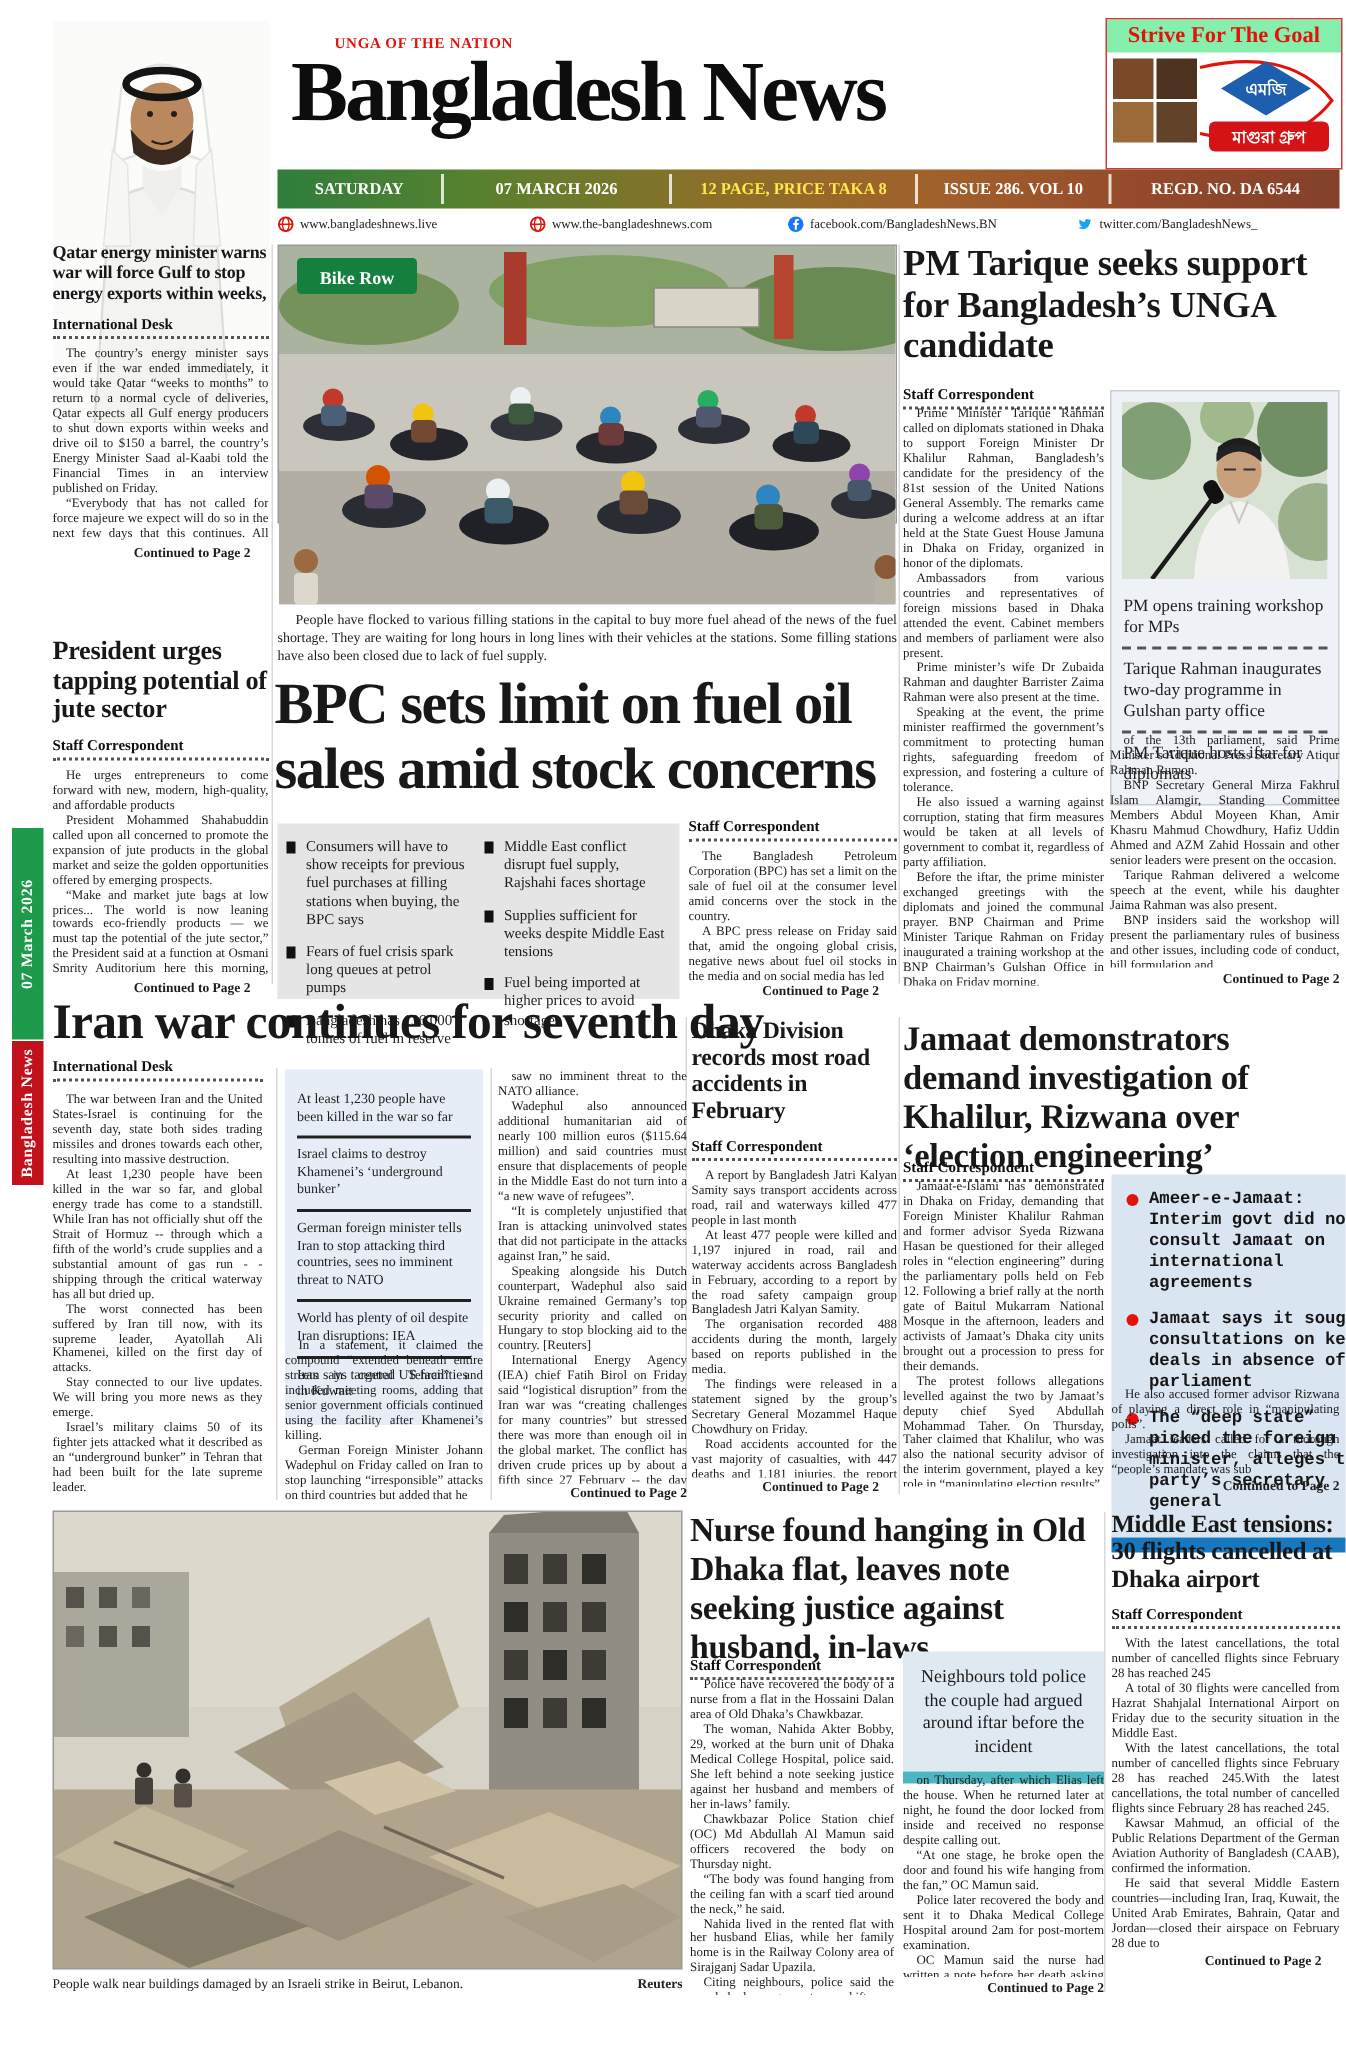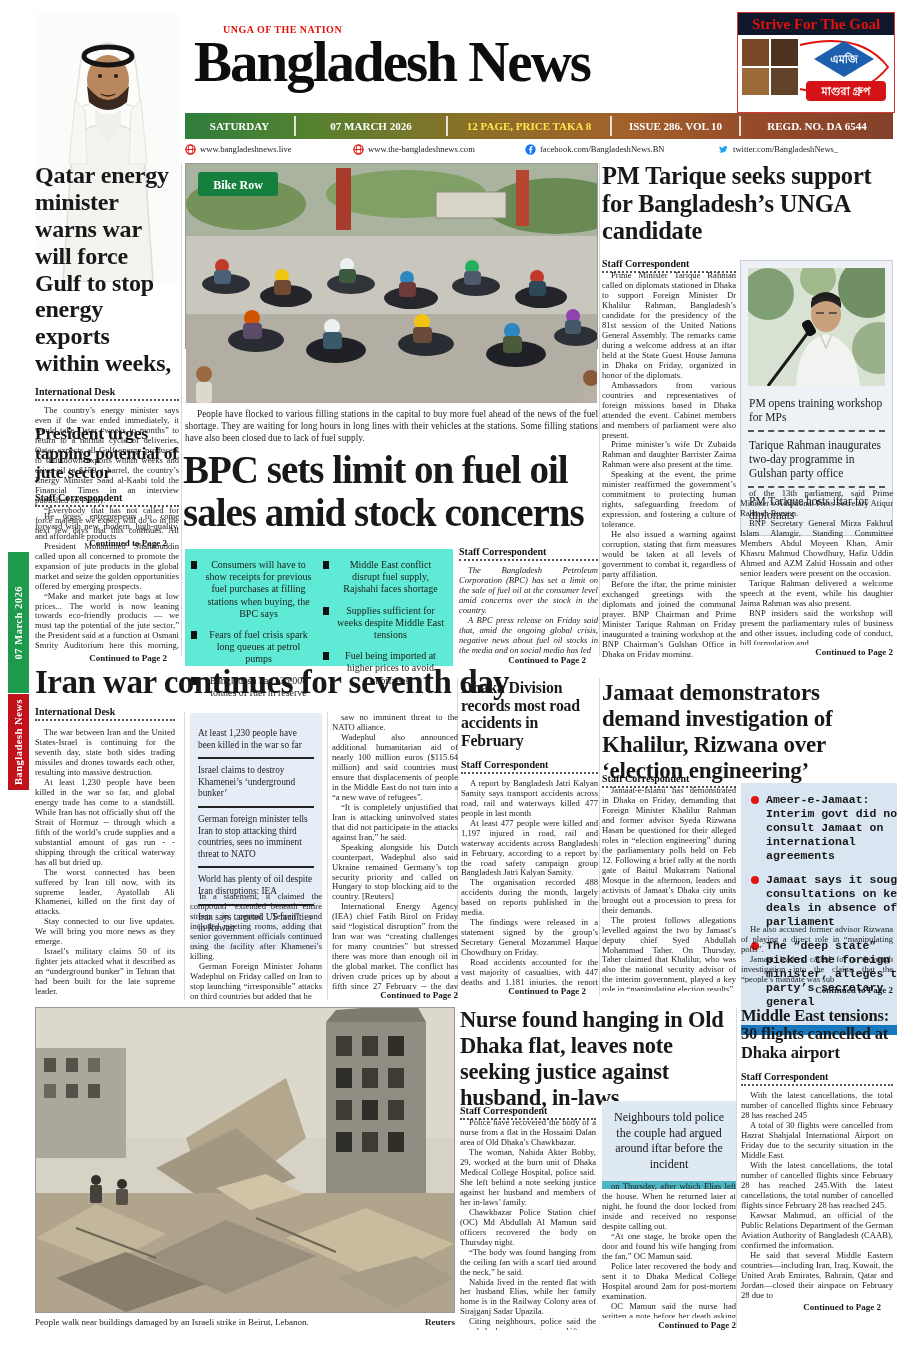--- a/index.html
+++ b/index.html
@@ -19,26 +19,26 @@
   
   .tagline{color:#e3120b;font-weight:bold;font-size:10px;letter-spacing:.5px;}
   .np-title{font-weight:bold;font-size:57px;letter-spacing:-2px;white-space:nowrap;line-height:1;color:#0d0d0d;}
   .infobar{display:flex;align-items:stretch;height:26px;color:#fff;font-weight:bold;font-size:11px;
     background:linear-gradient(90deg,#2e7e3c 0%,#56812f 18%,#8a7028 40%,#a2612b 62%,#94492a 82%,#83412a 100%);}
   .infobar .seg{display:flex;align-items:center;justify-content:center;padding:0 4px;}
   .infobar .sep{width:2px;background:rgba(255,255,255,.8);margin:3px 0;}
   .linksrow{display:flex;align-items:center;height:18px;font-size:8.6px;color:#222;}
   .linkitem{display:flex;align-items:center;gap:4px;}
   .adbox{border:1.5px solid #cf3a35;display:flex;flex-direction:column;overflow:hidden;background:#fff;}
-  .adslogan{background:#0f172a;color:#e3120b;font-weight:bold;font-size:15px;text-align:center;padding:3px 0 2px 0;}
+  .adslogan{background:#86efac;color:#e3120b;font-weight:bold;font-size:15px;text-align:center;padding:3px 0 2px 0;}
   
   .strip{color:#fff;font-weight:bold;font-size:10.5px;display:flex;align-items:center;justify-content:center;}
   .strip span{writing-mode:vertical-rl;transform:rotate(180deg);white-space:nowrap;letter-spacing:.5px;}
   
-  .bpc-box{background:#5eead4;display:flex;gap:10px;padding:10px 8px 8px 6px;box-sizing:border-box;text-align:center;}
+  .bpc-box{background:#e5e5e5;display:flex;gap:10px;padding:10px 8px 8px 6px;box-sizing:border-box;}
   .bpc-box .bcol{flex:1;}
   .bpc-item{font-size:10px;line-height:1.22;margin-bottom:9px;position:relative;padding-left:13px;color:#1d1d1d;}
   .bpc-item::before{content:"";position:absolute;left:0;top:2px;width:6px;height:8px;background:#111;}
   .iran-box{background:#e7edf6;padding:9px 8px;box-sizing:border-box;}
   .iran-item{font-size:9.3px;line-height:1.25;padding:6px 0;color:#1d1d1d;}
   .iran-item + .iran-item{border-top:2px solid #222;}
   .jam-box{background:#d9e6f2;padding:10px 10px 6px 10px;box-sizing:border-box;}
   .jam-item{font-size:11.5px;font-weight:bold;line-height:1.22;margin-bottom:10px;position:relative;padding-left:15px;color:#161616;}
   .jam-item::before{content:"";position:absolute;left:0;top:3px;width:8px;height:8px;border-radius:50%;background:#e3120b;}
   .jam-bar{height:10px;background:#1878be;}
@@ -141,21 +141,21 @@
 
 <div class="abs vrule" style="left:181px;top:163px;height:493px;"></div>
 <div class="abs vrule" style="left:599px;top:163px;height:493px;"></div>
 <div class="abs vrule" style="left:184px;top:712px;height:288px;"></div>
 <div class="abs vrule" style="left:327px;top:712px;height:288px;"></div>
 <div class="abs vrule" style="left:457px;top:678px;height:318px;"></div>
 <div class="abs vrule" style="left:599px;top:678px;height:318px;"></div>
 <div class="abs vrule" style="left:736px;top:1008px;height:320px;"></div>
 
 <section class="abs" style="left:35px;top:162px;width:144px;">
-  <h2 class="hl" style="font-size:24px;">Qatar energy minister warns war will force Gulf to stop energy exports within weeks,</h2>
+  <h2 class="hl" style="font-size:12px;">Qatar energy minister warns war will force Gulf to stop energy exports within weeks,</h2>
   <div class="byline">International Desk</div>
   <div class="bodycol" style="height:131px;">
       <p>The country’s energy minister says even if the war ended immediately, it would take Qatar “weeks to months” to return to a normal cycle of deliveries, Qatar expects all Gulf energy producers to shut down exports within weeks and drive oil to $150 a barrel, the country’s Energy Minister Saad al-Kaabi told the Financial Times in an interview published on Friday.</p>
       <p>“Everybody that has not called for force majeure we expect will do so in the next few days that this continues. All exporters in the Gulf region will</p>
     </div>
   <div class="continued">Continued to Page 2</div>
 </section>
 
 <section class="abs" style="left:35px;top:424px;width:144px;">
   <h2 class="hl" style="font-size:17.5px;">President urges tapping potential of jute sector</h2>
@@ -236,21 +236,21 @@
     </div>
   <div class="bcol">
       <div class="bpc-item">Middle East conflict disrupt fuel supply, Rajshahi faces shortage</div>
       <div class="bpc-item">Supplies sufficient for weeks despite Middle East tensions</div>
       <div class="bpc-item">Fuel being imported at higher prices to avoid shortages</div>
     </div>
 </div>
 
 <section class="abs" style="left:459px;top:546px;width:139px;">
   <div class="byline" style="margin-top:0;">Staff Correspondent</div>
-  <div class="bodycol" style="height:88px;font-style:italic;">
+  <div class="bodycol" style="height:88px;">
       <p>The Bangladesh Petroleum Corporation (BPC) has set a limit on the sale of fuel oil at the consumer level amid concerns over the stock in the country.</p>
       <p>A BPC press release on Friday said that, amid the ongoing global crisis, negative news about fuel oil stocks in the media and on social media has led</p>
     </div>
   <div class="continued">Continued to Page 2</div>
 </section>
 
 <section class="abs" style="left:602px;top:162px;width:293px;">
   <h2 class="hl" style="font-size:24.5px;line-height:1.13;">PM Tarique seeks support for Bangladesh’s UNGA candidate</h2>
 </section>
 <div class="abs byline" style="left:602px;top:249px;width:134px;">Staff Correspondent</div>

